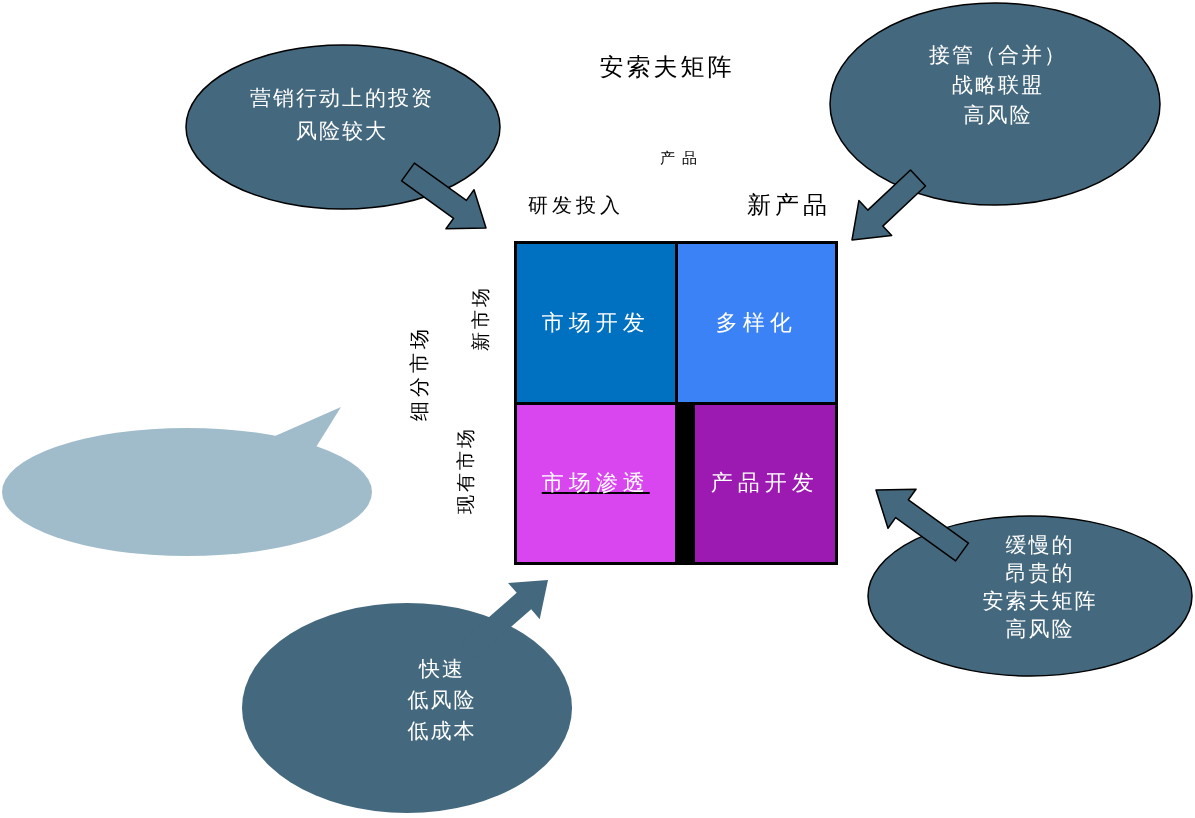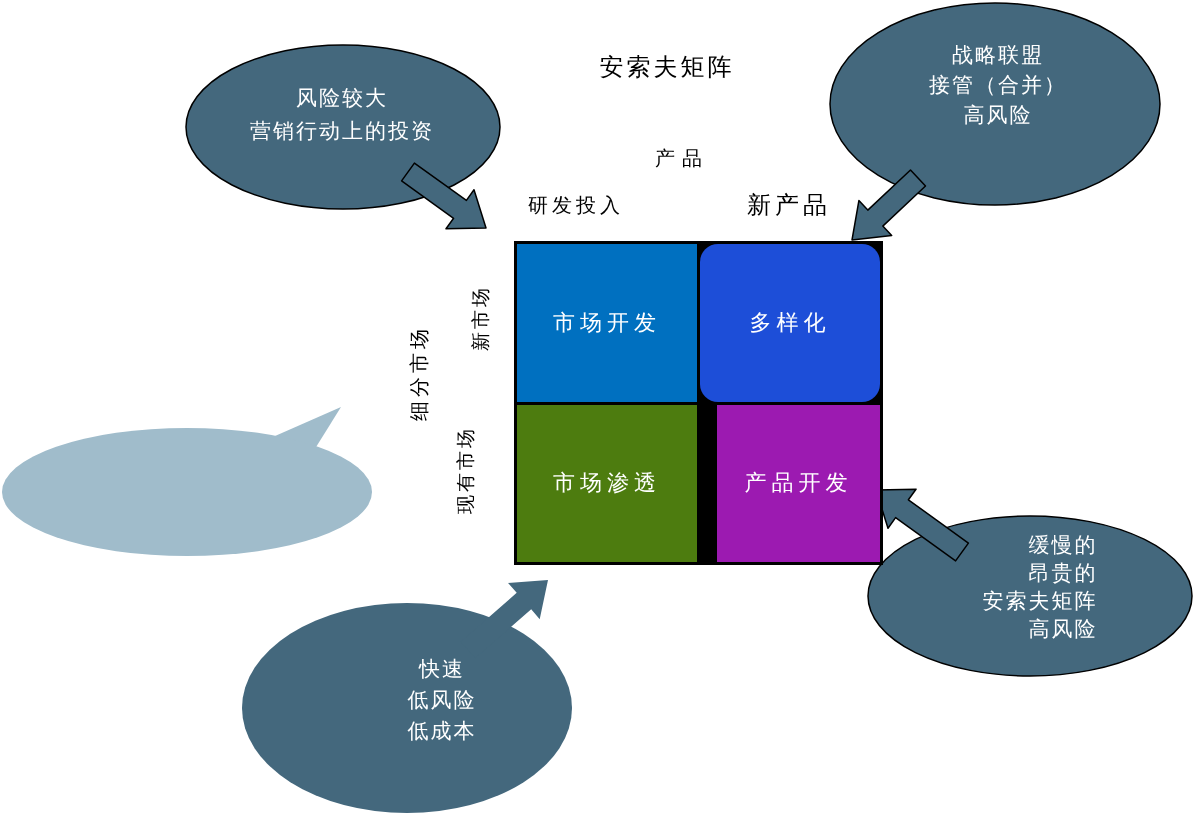--- a/index.html
+++ b/index.html
@@ -9,21 +9,21 @@
     overflow:hidden;
     background:#fff;
     font-family:"DejaVu Serif","Liberation Serif",serif;
     color:#000;
   }
   .layer { position:absolute; left:0; top:0; width:1195px; height:818px; }
 
   
   .matrix {
     position:absolute; left:514px; top:241px;
-    width:369px; height:324px;
+    width:324px; height:324px;
     box-sizing:border-box;
     border:3px solid #000;
     background:#000;
     display:grid;
     grid-template-columns:1fr 1fr;
     grid-template-rows:1fr 1fr;
     gap:3px;
   }
   .cell {
     display:flex; align-items:center; justify-content:center;
@@ -39,37 +39,37 @@
     white-space:nowrap;
     text-align:center;
   }
   .rot {
     position:absolute;
     transform:translate(-50%,-50%) rotate(-90deg);
     white-space:nowrap;
   }
 
   .title        { left:667px; top:67px;  font-size:24px; letter-spacing:3px; }
-  .product-lbl  { left:682px; top:158px; font-size:20px; letter-spacing:7px; }
+  .product-lbl  { left:682px; top:158px; font-size:15px; letter-spacing:7px; }
   .col-existing { left:576px; top:205px; font-size:20px; letter-spacing:4px; }
   .col-new      { left:789px; top:205px; font-size:24px; letter-spacing:4px; }
   .market-lbl   { left:419px; top:373px; font-size:20px; letter-spacing:4px; }
   .row-new      { left:481px; top:318px; font-size:19px; letter-spacing:3px; }
   .row-existing { left:466px; top:470px; font-size:19px; letter-spacing:3px; }
 
   .callout-text {
     position:absolute;
     transform:translate(-50%,-50%);
     color:#fff; font-size:21px; letter-spacing:2px;
     text-align:center; white-space:nowrap;
   }
   .co-tl { left:342px;  top:115px; line-height:33px; }
   .co-tr { left:998px;  top:85px;  line-height:30px; }
   .co-bl { left:413px;  top:700px; line-height:31px;margin-left:29px; }
-  .co-br { left:1040px; top:587px; line-height:28px;text-align:right; }
+  .co-br { left:1040px; top:587px; line-height:28px; }
 
   .bubble-text {
     position:absolute; left:190px; top:491px;
     transform:translate(-50%,-50%);
     color:#000; font-size:21px; font-weight:bold; letter-spacing:2px;
     line-height:29px; text-align:center; white-space:nowrap;
   }
 </style>
 </head>
 <body>
@@ -91,46 +91,46 @@
     <path d="M475.2,658.3 L531.2,609.3 L539.7,619.2 L548,580 L508.1,583 L516.7,592.8 L460.8,641.7 Z" fill="#44687D"></path>
 
     <ellipse cx="1030" cy="596" rx="162" ry="80" stroke-width="1.5" stroke="#000" fill="#44687D"></ellipse>
     <path d="M968.4,543.1 L908.4,499.8 L916,489.2 L876,490 L888,528.2 L895.6,517.6 L955.6,560.9 Z" stroke="#000" stroke-width="1.5" stroke-linejoin="round" fill="#44687D"></path>
   </svg>
 
   <div class="matrix">
     <div class="cell" style="background-color: rgb(0, 112, 192);">
       <span>市场开发</span>
     </div>
-    <div class="cell" style="background-color: #1d4ed8; border-radius: 18px;">
+    <div class="cell" style="background-color: #3b82f6;">
       <span>多样化</span>
     </div>
-    <div class="cell" style="background-color: #4d7c0f;">
+    <div class="cell" style="background-color: #d946ef; text-decoration: underline;">
       <span>市场渗透</span>
     </div>
     <div class="cell" style="background-color: rgb(156, 26, 177); margin-left: 17px;">
       <span>产品开发</span>
     </div>
   </div>
 
   <div class="txt title">安索夫矩阵</div>
   <div class="txt product-lbl">产品</div>
   <div class="txt col-existing">研发投入</div>
   <div class="txt col-new">新产品</div>
   <div class="rot market-lbl">细分市场</div>
   <div class="rot row-new">新市场</div>
   <div class="rot row-existing">现有市场</div>
 
   <div class="callout-text co-tl">
+    <div>营销行动上的投资</div>
     <div>风险较大</div>
-    <div>营销行动上的投资</div>
   </div>
   <div class="callout-text co-tr">
+    <div>接管（合并）</div>
     <div>战略联盟</div>
-    <div>接管（合并）</div>
     <div>高风险</div>
   </div>
   <div class="callout-text co-bl">
     <div>快速</div>
     <div>低风险</div>
     <div>低成本</div>
   </div>
   <div class="callout-text co-br">
     <div>缓慢的</div>
     <div>昂贵的</div>

